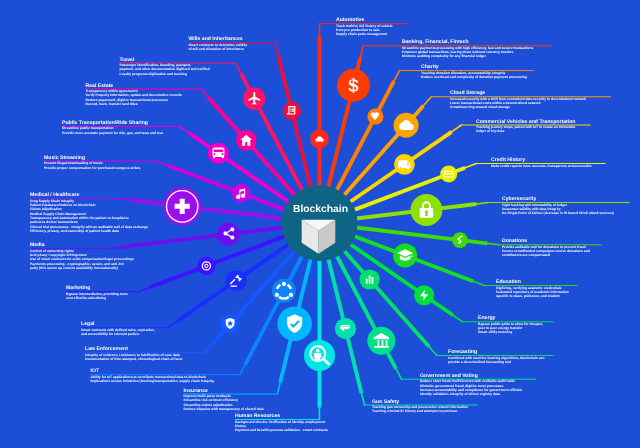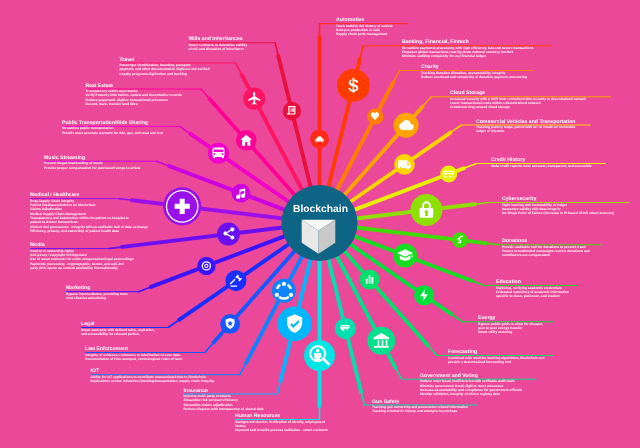--- a/index.html
+++ b/index.html
@@ -1,18 +1,18 @@
 <!DOCTYPE html>
 <html><head>
 <meta charset="utf-8">
 <style>
   html,body{margin:0;padding:0;background:#0a0a2e;}
   body{width:640px;height:448px;overflow:hidden;-webkit-font-smoothing:antialiased;text-rendering:geometricPrecision;
        font-family:"Liberation Sans","DejaVu Sans",sans-serif;}
-  #stage{position:relative;width:640px;height:448px;background:#ec4899;}
+  #stage{position:relative;width:640px;height:448px;background:#1d4ed8;}
   svg.wheel{position:absolute;left:0;top:0;width:640px;height:448px;display:block;}
   .lbl{position:absolute;color:#fff;white-space:nowrap;-webkit-font-smoothing:antialiased;}
   .lbl .tt{font-size:5.15px;font-weight:700;line-height:5.4px;}
   .lbl .bd{font-size:3.35px;font-weight:700;line-height:4.35px;}
   .ctr-title{font-size:10.3px;font-weight:700;fill:#fff;}
 </style>
 </head>
 <body>
 
 <div id="stage">

